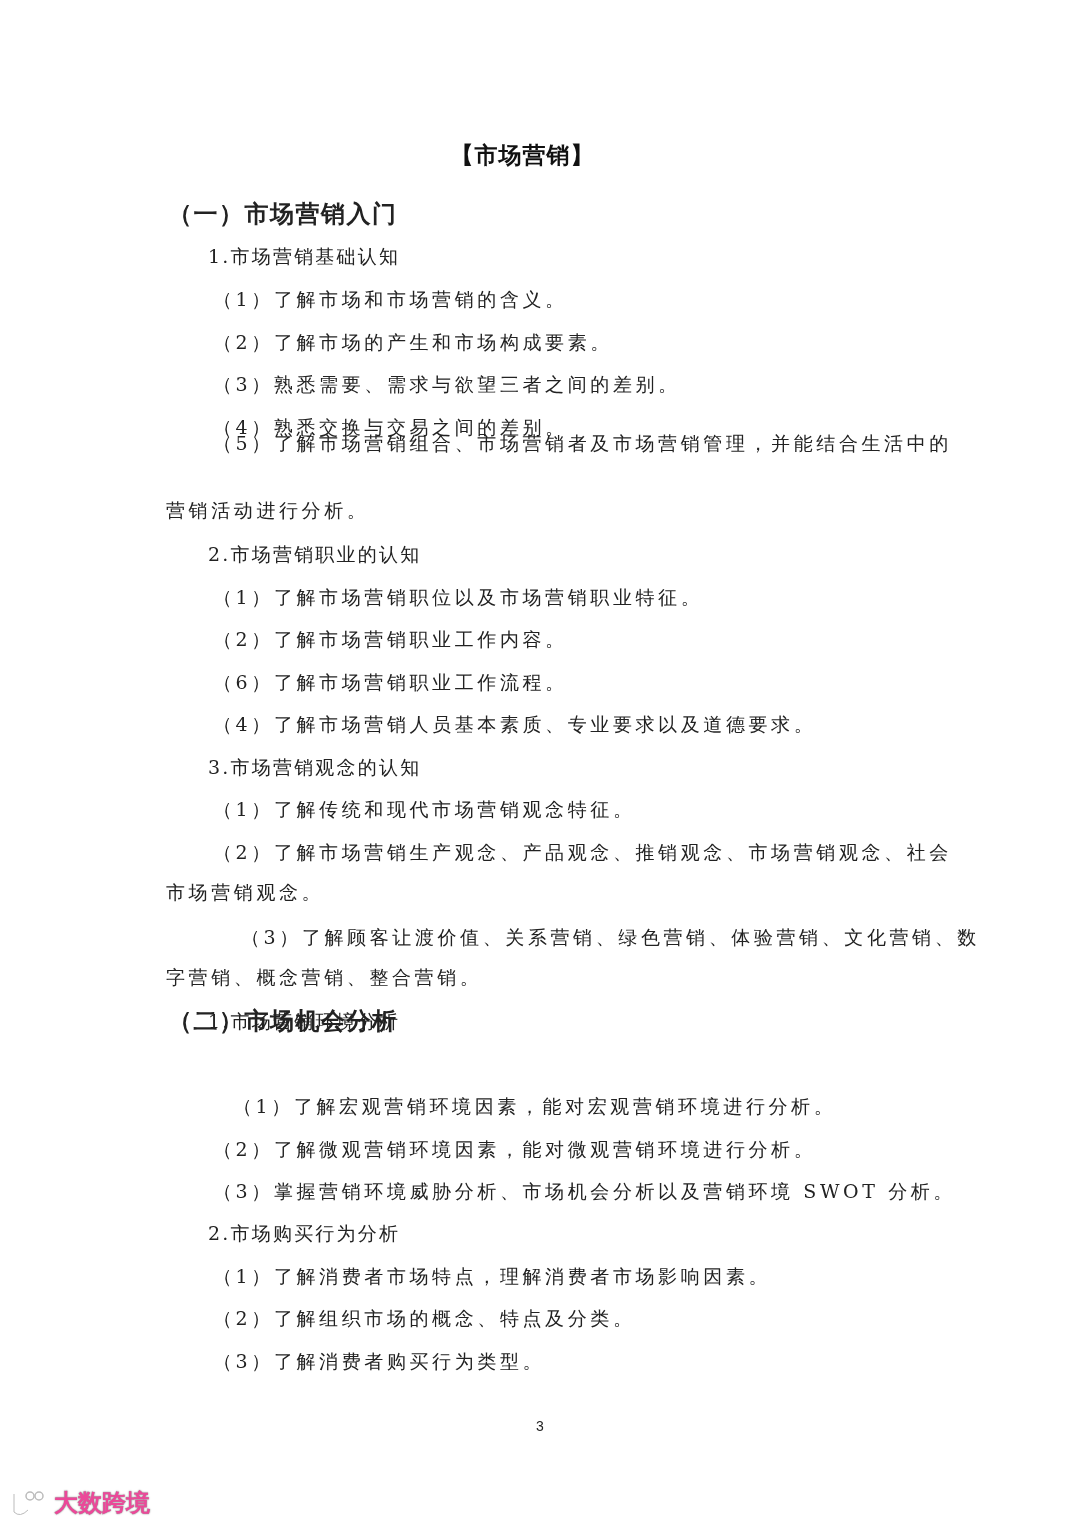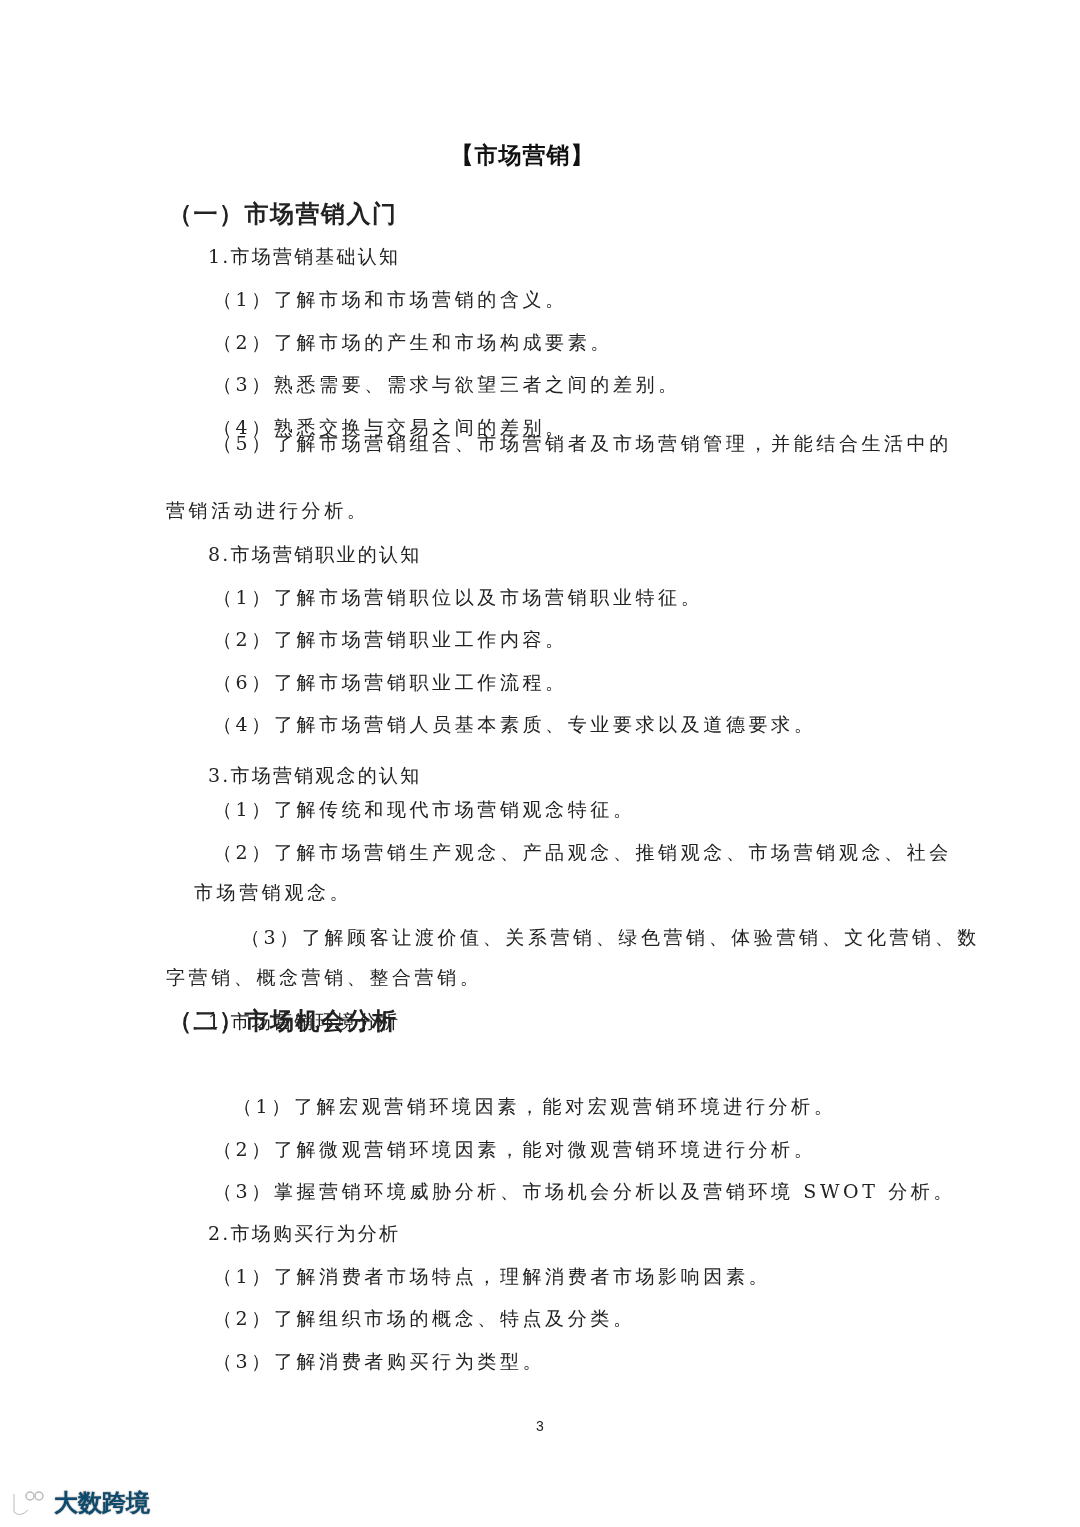--- a/index.html
+++ b/index.html
@@ -9,47 +9,47 @@
                 font-family: "DejaVu Sans", "Liberation Sans", sans-serif; font-weight: bold;
                 font-size: 23px; letter-spacing: 1px; color: #111; }
   .line { position: absolute; font-size: 19px; letter-spacing: 3.6px; white-space: nowrap; line-height: 24px; }
   .h1 { left: 168px; font-family: "DejaVu Sans", "Liberation Sans", sans-serif; font-weight: bold; letter-spacing: 1.5px; font-size: 24px; }
   .h2 { left: 208px; letter-spacing: 2.2px; }
   .item { left: 213px; }
   .cont { left: 166px; font-family: Liberation Mono, monospace; }
   .page-number { position: absolute; top: 1418px; left: 0; width: 1080px; text-align: center;
                  font-family: "Liberation Sans", sans-serif; font-size: 14px; color: #222; }
   .watermark { position: absolute; left: 10px; top: 1487px; display: flex; align-items: center; gap: 8px;
-               color: #0c4a6e; font-family: "DejaVu Sans", sans-serif; font-size: 24px; font-weight: bold;
+               color: #ec4899; font-family: "DejaVu Sans", sans-serif; font-size: 24px; font-weight: bold;
                text-shadow: 0 0 2px #999, 0 0 1px #888; }
   .wm-logo { width: 36px; height: 30px; }
 </style>
 </head>
 <body>
 
 <div>
   <div class="page-title">【市场营销】</div>
   <div id="content">
       <div class="line h1" style="top: 202px;">（一）市场营销入门</div>
       <div class="line h2" style="top: 244px;">1.市场营销基础认知</div>
       <div class="line item" style="top: 287px;">（1）了解市场和市场营销的含义。</div>
       <div class="line item" style="top: 330px;">（2）了解市场的产生和市场构成要素。</div>
       <div class="line item" style="top: 372px;">（3）熟悉需要、需求与欲望三者之间的差别。</div>
       <div class="line item" style="top: 415px;">（4）熟悉交换与交易之间的差别。</div>
       <div class="line item" style="top: 431px;">（5）了解市场营销组合、市场营销者及市场营销管理，并能结合生活中的</div>
       <div class="line cont" style="top: 500px;">营销活动进行分析。</div>
-      <div class="line h2" style="top: 542px;">8.市场营销职业的认知</div>
+      <div class="line h2" style="top: 542px;">2.市场营销职业的认知</div>
       <div class="line item" style="top: 585px;">（1）了解市场营销职位以及市场营销职业特征。</div>
       <div class="line item" style="top: 627px;">（2）了解市场营销职业工作内容。</div>
       <div class="line item" style="top: 670px;">（6）了解市场营销职业工作流程。</div>
       <div class="line item" style="top: 712px;">（4）了解市场营销人员基本素质、专业要求以及道德要求。</div>
-      <div class="line h2" style="top: 755px; margin-top: 8px;">3.市场营销观念的认知</div>
+      <div class="line h2" style="top: 755px;">3.市场营销观念的认知</div>
       <div class="line item" style="top: 797px;">（1）了解传统和现代市场营销观念特征。</div>
       <div class="line item" style="top: 840px;">（2）了解市场营销生产观念、产品观念、推销观念、市场营销观念、社会</div>
-      <div class="line cont" style="top: 882px; margin-left: 28px;">市场营销观念。</div>
+      <div class="line cont" style="top: 882px;">市场营销观念。</div>
       <div class="line item" style="top: 925px; margin-left: 28px;">（3）了解顾客让渡价值、关系营销、绿色营销、体验营销、文化营销、数</div>
       <div class="line cont" style="top: 967px;">字营销、概念营销、整合营销。</div>
       <div class="line h1" style="top: 1009px;">（二）市场机会分析</div>
       <div class="line h2" style="top: 1009px;">1.市场营销环境分析</div>
       <div class="line item" style="top: 1094px; margin-left: 20px;">（1）了解宏观营销环境因素，能对宏观营销环境进行分析。</div>
       <div class="line item" style="top: 1137px;">（2）了解微观营销环境因素，能对微观营销环境进行分析。</div>
       <div class="line item" style="top: 1179px;">（3）掌握营销环境威胁分析、市场机会分析以及营销环境 SWOT 分析。</div>
       <div class="line h2" style="top: 1221px;">2.市场购买行为分析</div>
       <div class="line item" style="top: 1264px;">（1）了解消费者市场特点，理解消费者市场影响因素。</div>
       <div class="line item" style="top: 1306px;">（2）了解组织市场的概念、特点及分类。</div>

